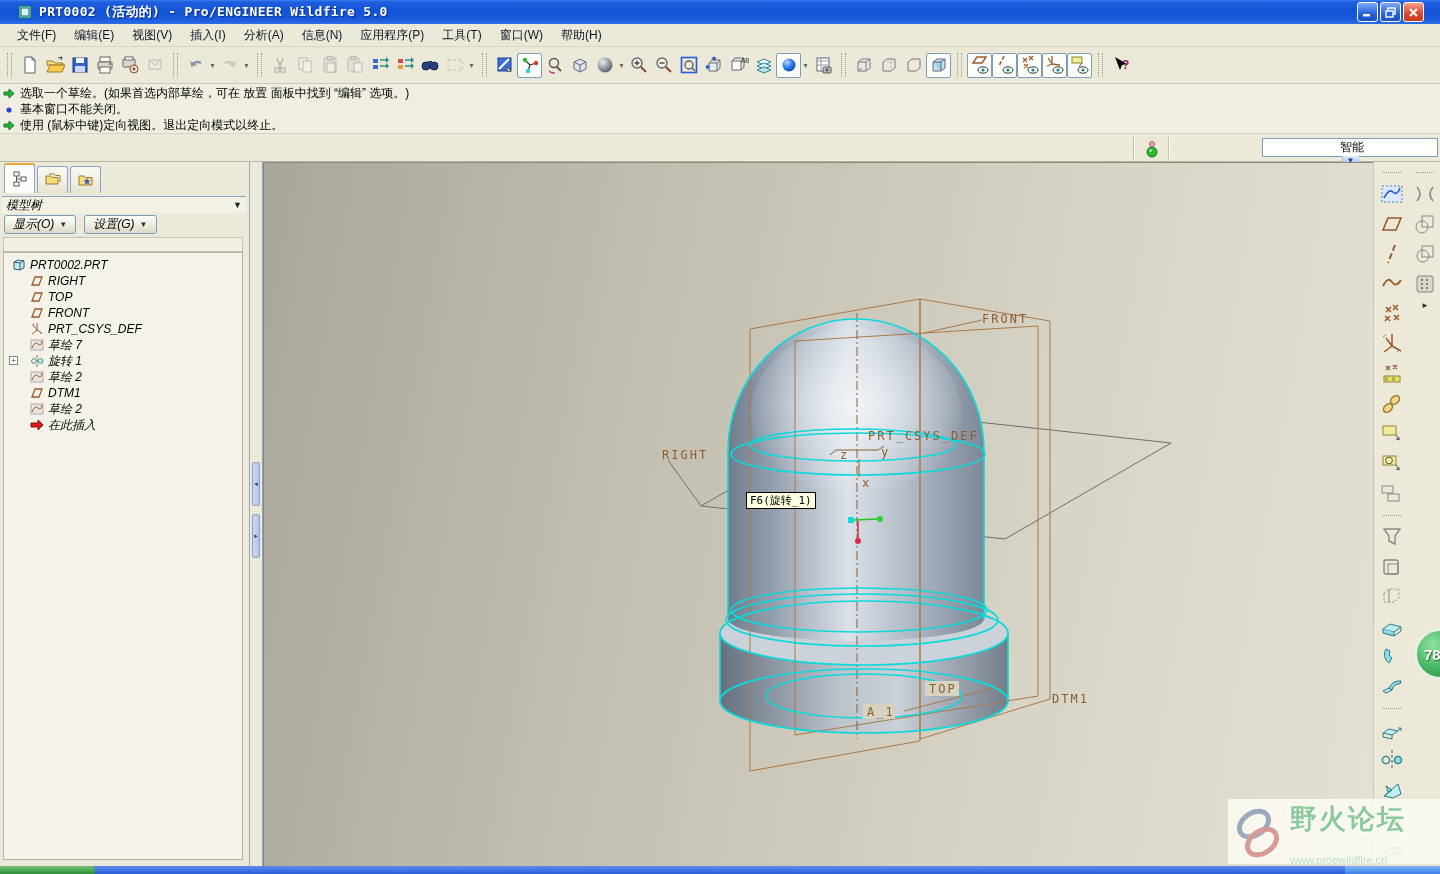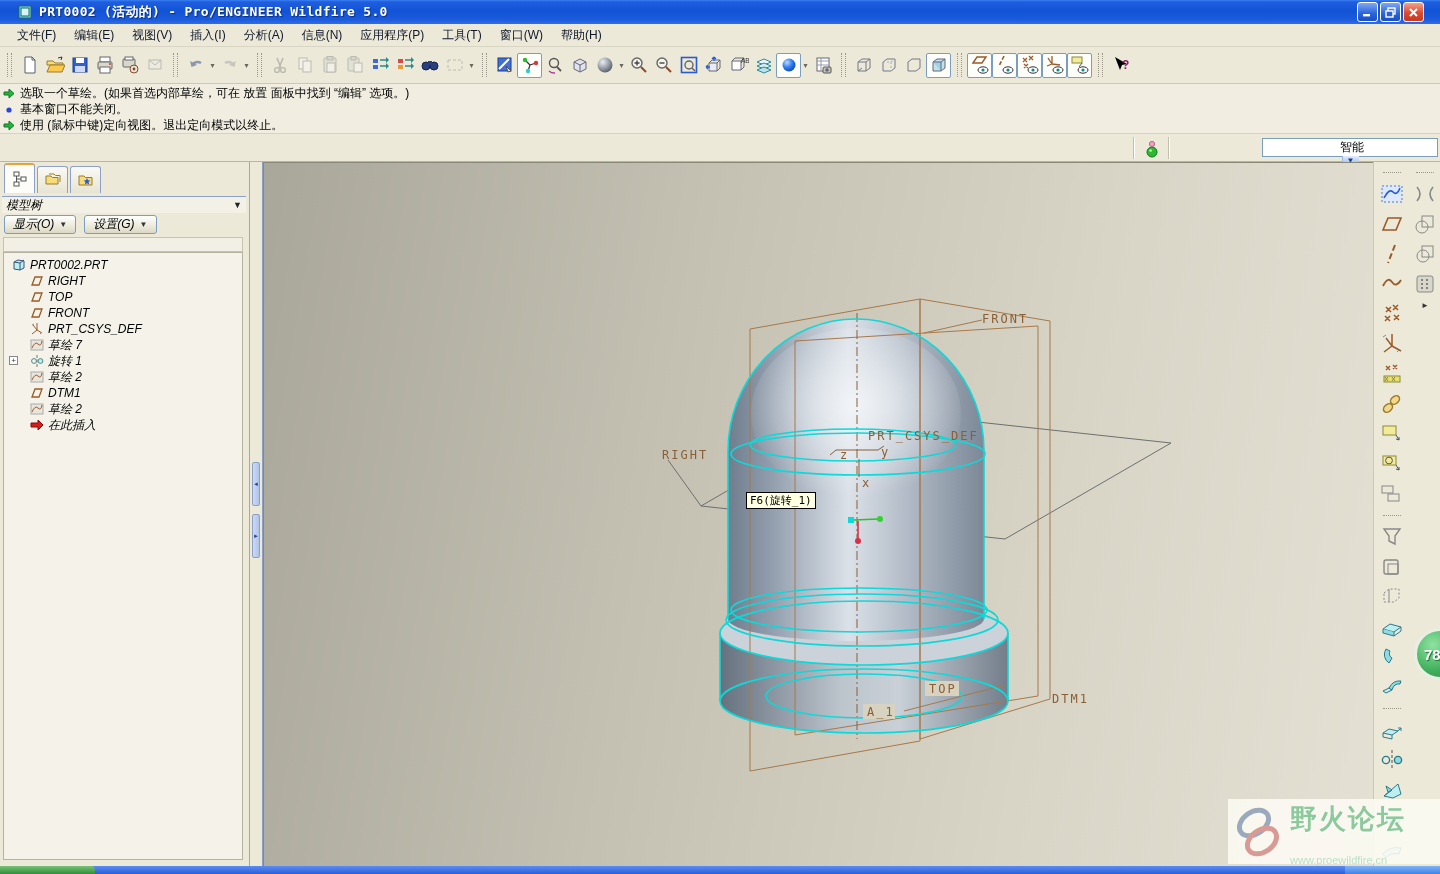--- a/index.html
+++ b/index.html
@@ -100,21 +100,21 @@
   
   .taskbar { position:absolute; left:0; top:866px; width:1440px; height:8px;
     background:linear-gradient(180deg,#5c8bf2,#2a5fd8); }
   .startfrag { position:absolute; left:0; top:0; width:95px; height:8px;
     background:linear-gradient(180deg,#79c27a,#2f8f37); border-radius:0 4px 0 0; }
   .trayfrag { position:absolute; left:1345px; top:0; width:95px; height:8px;
     background:linear-gradient(180deg,#7fb3f5,#3f82e8); }
 
   
   .watermark { position:absolute; left:1228px; top:799px; width:212px; height:65px; z-index:30;
-    background:rgba(252,250,243,.88); display:flex; align-items:center; }
+    background:rgba(252,250,243,.88); display:flex; align-items:flex-end; }
   .wm-text { position:absolute; left:62px; top:2px; }
   .wm-title { font-size:27px; font-weight:bold; color:#8cc99b; letter-spacing:2px;
     text-shadow:1px 1px 0 #fff; }
   .wm-url { font-size:11px; color:#bcdfc8; margin-top:17px; }
   .badge { position:absolute; left:1414px; top:628px; width:52px; height:52px; border-radius:50%;
     background:radial-gradient(circle at 35% 30%,#8fe3a0,#3fae5c 60%,#2b8f47);
     border:3px solid #e8efe2; z-index:31; color:#fff; font-weight:bold; font-size:15px;
     display:flex; align-items:center; padding-left:7px; text-shadow:1px 1px 1px #1d6b33; }
 </style>
 </head>

